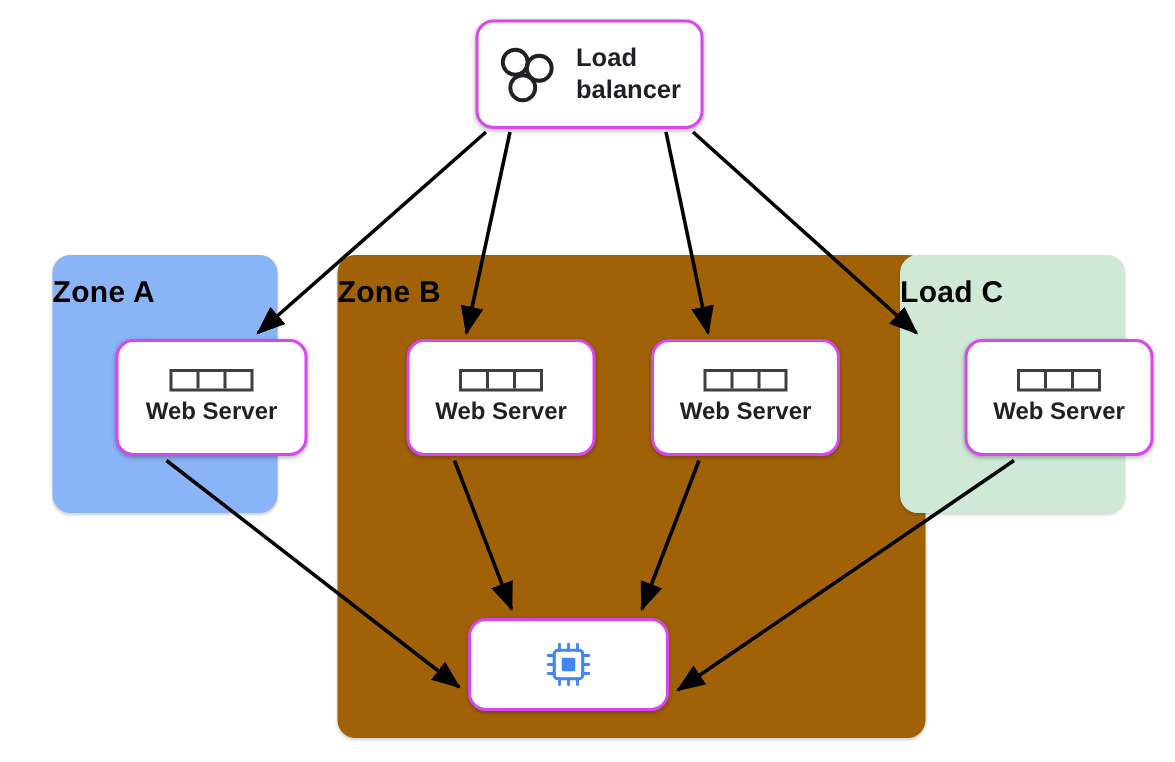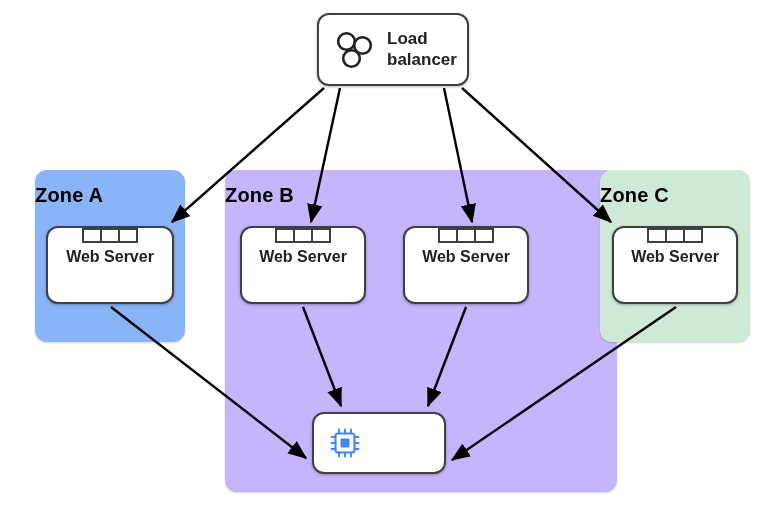--- a/index.html
+++ b/index.html
@@ -45,47 +45,49 @@
     font-weight: bold;
     color: #000000;
     letter-spacing: 0.2px;
   }
   #zone-a {
     left: 35px; top: 170px; width: 150px; height: 172px;
     background: #8ab4f8;
   }
   #zone-b {
     left: 225px; top: 170px; width: 392px; height: 322px;
-    background: #c4b5fd;
+    background: #a16207;
   }
   #zone-c {
     left: 600px; top: 170px; width: 150px; height: 172px;
     background: #ceead6;
   }
   #zone-a .zone-label,
   #zone-c .zone-label { top: 14px; }
   #zone-b .zone-label { top: 14px; }
 
   
   .node {
     position: absolute;
     box-sizing: border-box;
     background: #ffffff;
-    border: 2px solid #404040;
+    border: 2px solid #d946ef;
     border-radius: 12px;
     z-index: 3;
     box-shadow: 0 1px 3px rgba(0,0,0,0.28);
     display: flex;
     align-items: center;
+    justify-content: center;
   }
 
   
   .node-server {
     flex-direction: column;
     gap: 6px;
+    margin-left: 31px;
   }
   .node-server .node-label {
     font-size: 16px;
     font-weight: bold;
     color: #202124;
     white-space: nowrap;
     line-height: 1.05;
   }
   #ws-a { left: 46px;  top: 226px; width: 128px; height: 78px; }
   #ws-b1{ left: 240px; top: 226px; width: 126px; height: 78px; }
@@ -197,21 +199,21 @@
   <div class="node node-server" id="ws-b2">
     <span class="icon icon-server">
       <span></span>
         <span></span>
         <span></span>
     </span>
     <div class="node-label">Web Server</div>
   </div>
 
   <div class="zone" id="zone-c">
-    <div class="zone-label">Zone C</div>
+    <div class="zone-label">Load C</div>
   </div>
 
   <div class="node node-server" id="ws-c">
     <span class="icon icon-server">
       <span></span>
         <span></span>
         <span></span>
     </span>
     <div class="node-label">Web Server</div>
   </div>

